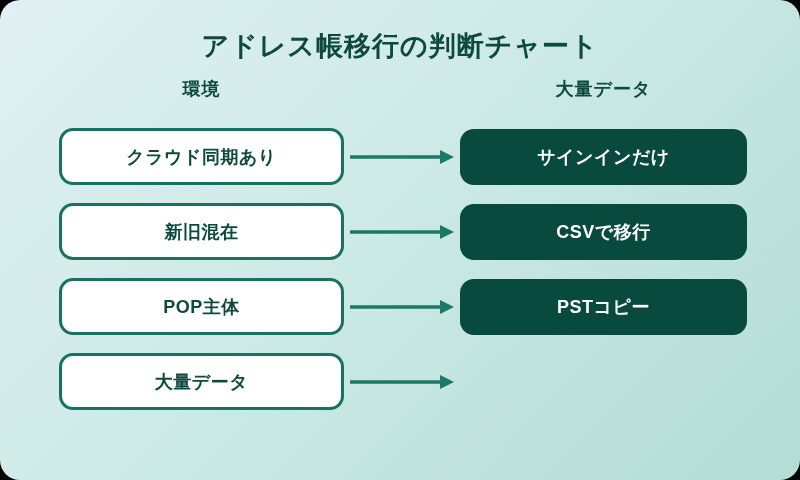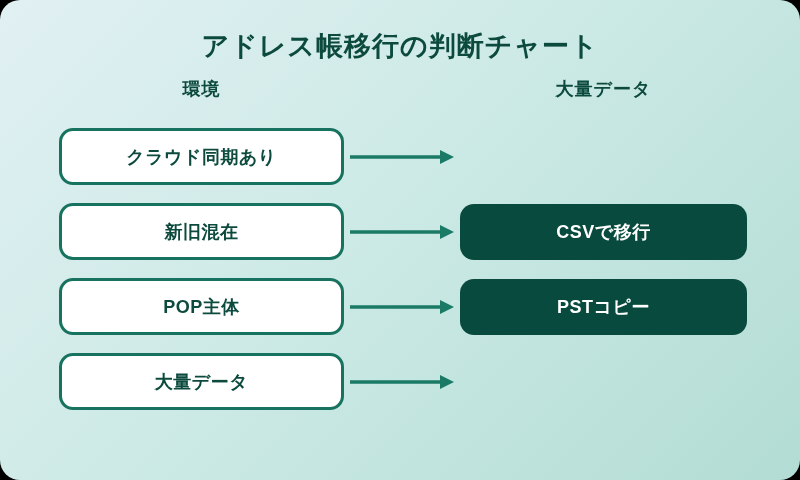--- a/index.html
+++ b/index.html
@@ -111,20 +111,21 @@
   <div class="rows">
 
     <div class="row">
       <div class="env-box">クラウド同期あり</div>
       <div class="arrow-wrap">
         <svg width="116" height="20" viewBox="0 0 116 20">
           <line x1="6" y1="10" x2="98" y2="10" stroke="#1a7a66" stroke-width="3.5"></line>
           <polygon points="96,3 110,10 96,17" fill="#1a7a66"></polygon>
         </svg>
       </div>
+      <div class="method-box">サインインだけ</div>
     </div>
 
     <div class="row">
       <div class="env-box">新旧混在</div>
       <div class="arrow-wrap">
         <svg width="116" height="20" viewBox="0 0 116 20">
           <line x1="6" y1="10" x2="98" y2="10" stroke="#1a7a66" stroke-width="3.5"></line>
           <polygon points="96,3 110,10 96,17" fill="#1a7a66"></polygon>
         </svg>
       </div>

